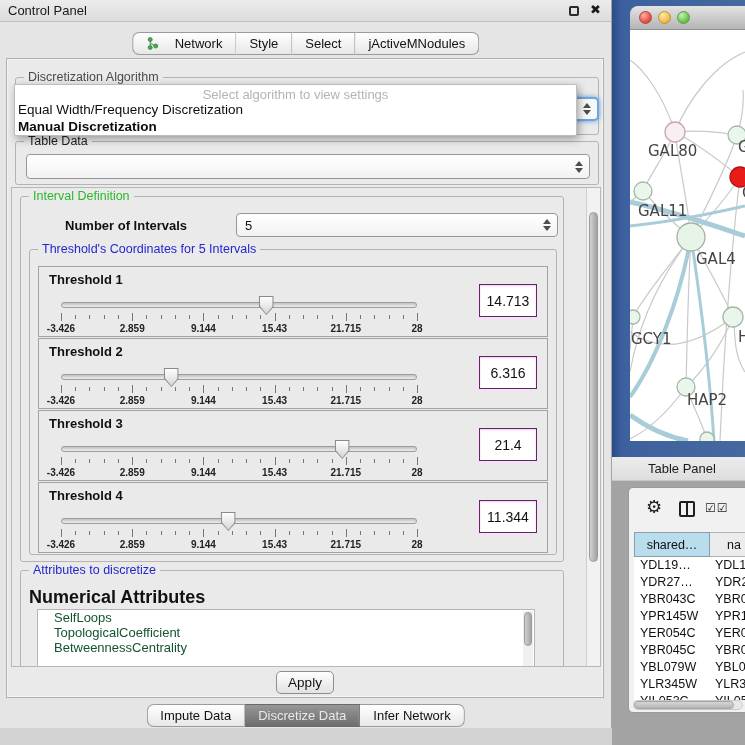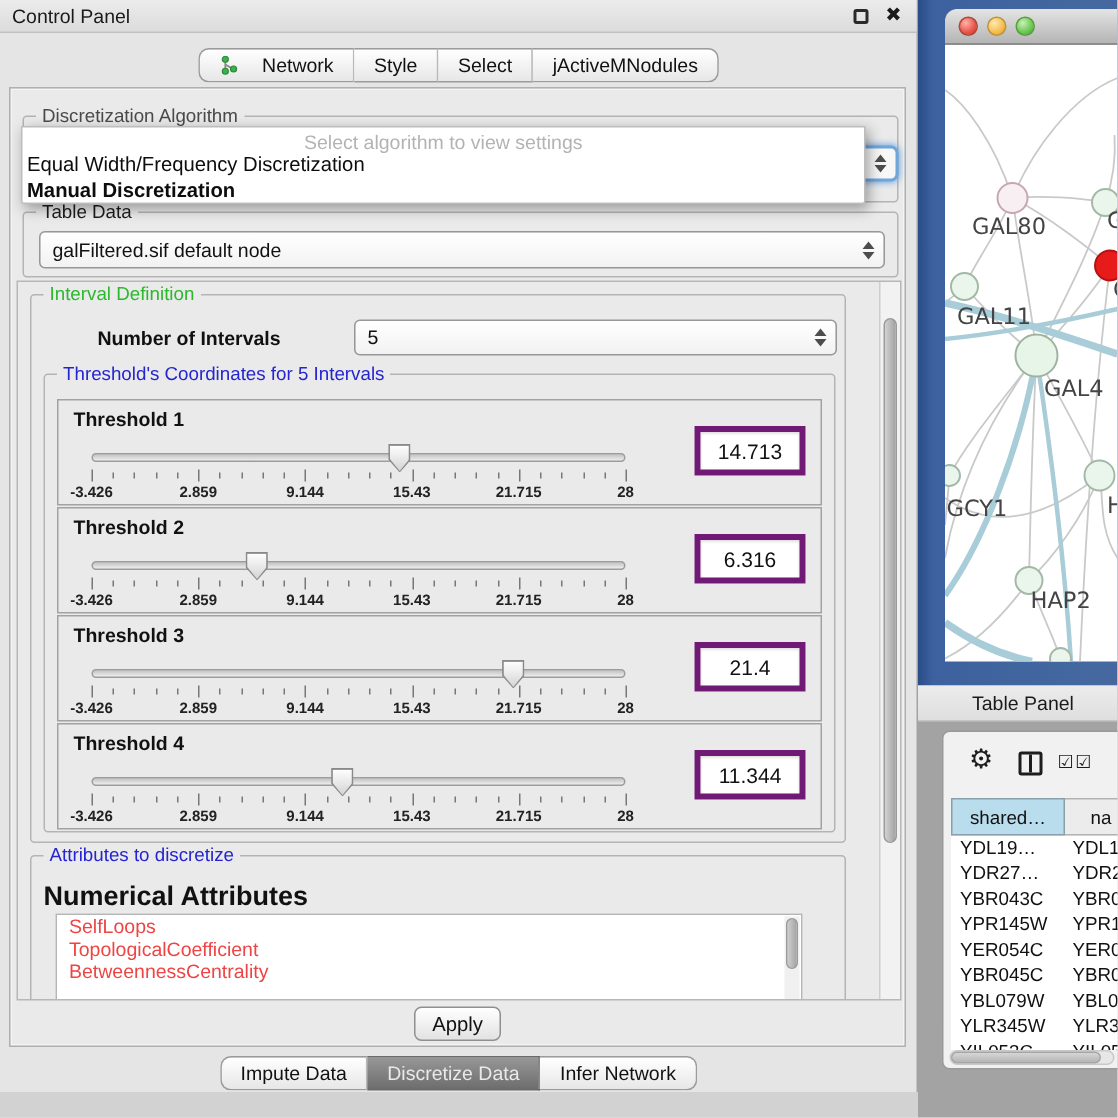--- a/index.html
+++ b/index.html
@@ -86,29 +86,29 @@
   .thumb-outer { position:absolute; top:1px; width:15px; height:19px; transform:translateX(-50%);
     background:#8a8a8a; clip-path:polygon(0 0,100% 0,100% 55%,50% 100%,0 55%); }
   .thumb-inner { position:absolute; inset:1px; background:linear-gradient(#fefefe,#d4d4d4);
     clip-path:polygon(0 0,100% 0,100% 53%,50% 100%,0 53%); }
   .ticks { position:absolute; left:0; top:18px; width:100%; height:9px; }
   .tick { position:absolute; top:2px; width:1px; height:4px; background:#777; }
   .tick.major { top:0; height:8px; }
   .tick-labels { position:absolute; left:0; top:28px; width:100%; height:12px; }
   .tick-labels span { position:absolute; transform:translateX(-50%); font-size:10px; font-weight:600;
     color:#222; white-space:nowrap; }
-  .value-box { position:absolute; right:10px; top:17px; width:74px; height:33px; background:#fff;
-    border:4px solid #701a75; box-shadow:inset 0 1px 2px rgba(0,0,0,.15); display:flex;
+  .value-box { position:absolute; right:10px; top:17px; width:58px; height:33px; background:#fff;
+    border:1px solid #701a75; box-shadow:inset 0 1px 2px rgba(0,0,0,.15); display:flex;
     align-items:center; justify-content:center; font-size:14px; color:#111; }
 
   #attr-group { left:8px; top:382px; width:544px; height:118px; }
   #attr-label { position:absolute; left:8px; top:16px; font-size:18px; font-weight:bold; color:#111; }
   #attr-list { position:absolute; left:16px; top:38px; width:498px; height:74px; background:#fff;
     border:1px solid #b5b5b5; overflow:hidden; }
-  #attr-list .item { height:15px; line-height:15px; padding-left:8px; font-size:13px; color:#ef4444; }
+  #attr-list .item { height:15px; line-height:15px; padding-left:16px; font-size:13px; color:#14532d; }
   #attr-sb { position:absolute; right:1px; top:1px; width:10px; height:72px; background:#f0f0f0; }
   #attr-sb .vthumb { position:absolute; left:1px; top:1px; width:8px; height:34px; border-radius:4px;
     background:linear-gradient(90deg,#cfcfcf,#a5a5a5); border:1px solid #9a9a9a; }
 
   #apply-btn { position:absolute; left:50%; top:612px; transform:translateX(-50%); width:58px; height:23px;
     background:linear-gradient(#ffffff,#e2e2e2); border:1px solid #8f8f8f; border-radius:5px;
     font-size:13.5px; color:#111; font-family:inherit; }
 
   
   #desktop { position:absolute; left:612px; top:0; width:133px; height:457px; overflow:hidden;
@@ -194,21 +194,20 @@
       <div id="combo-cap">
         <div class="stepper">
             <div class="arr-up"></div>
             <div class="arr-dn"></div>
           </div>
       </div>
 
       <div id="td-group" class="group">
         <span class="gtitle g-dark">Table Data</span>
         <div id="td-combo" class="combo">
-          <span class="cval">galFiltered.sif default node</span>
           <div class="stepper">
               <div class="arr-up"></div>
               <div class="arr-dn"></div>
             </div>
         </div>
       </div>
 
       <div id="scrollpane">
         <div id="viewport">
 

